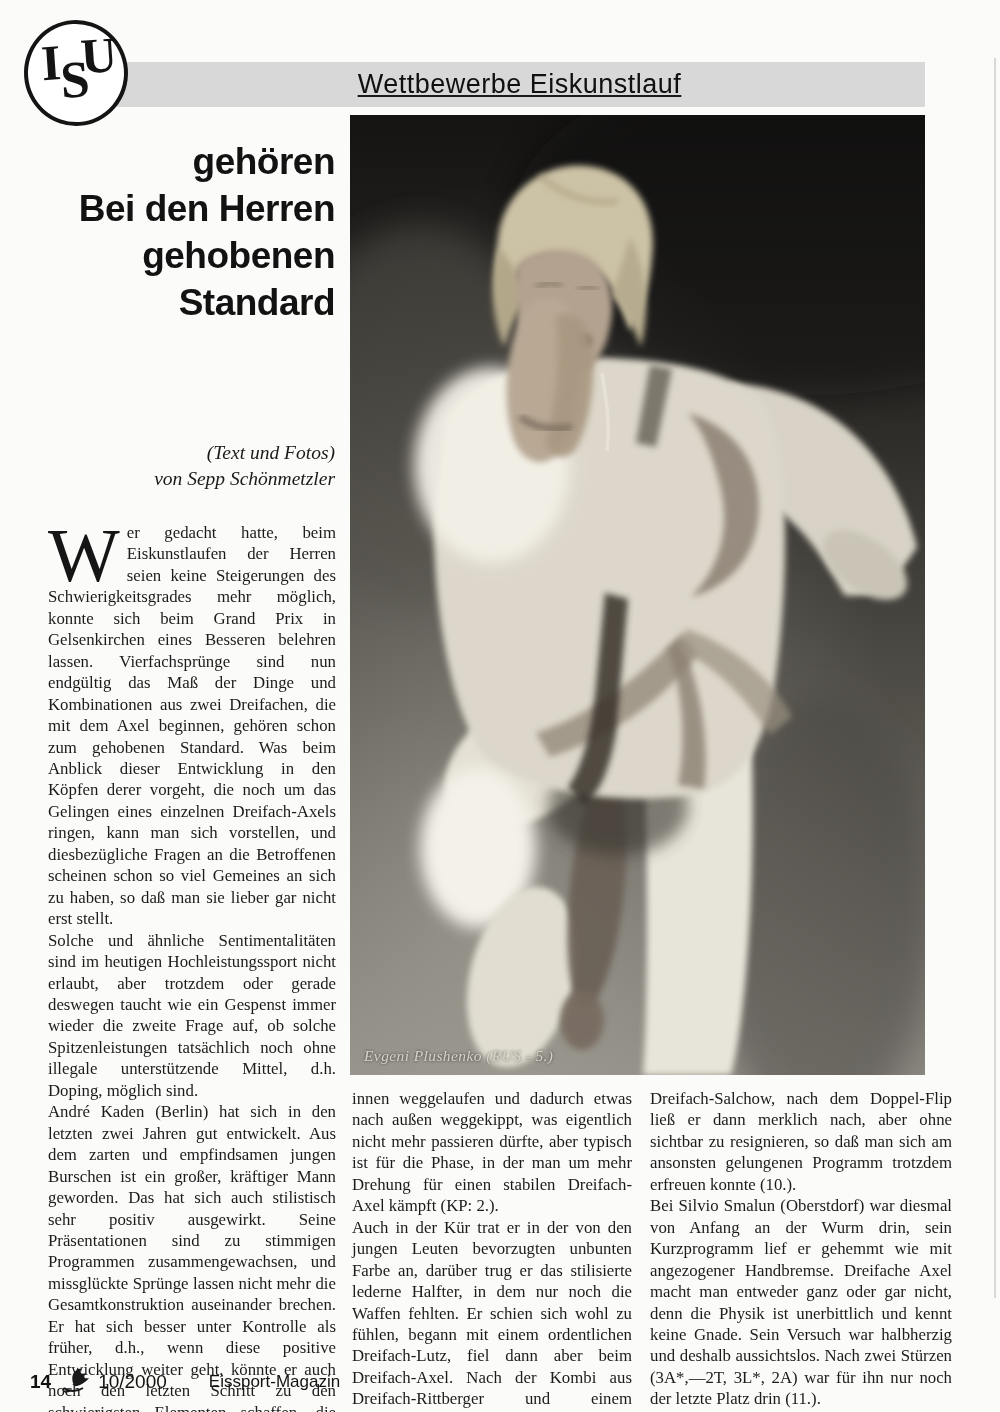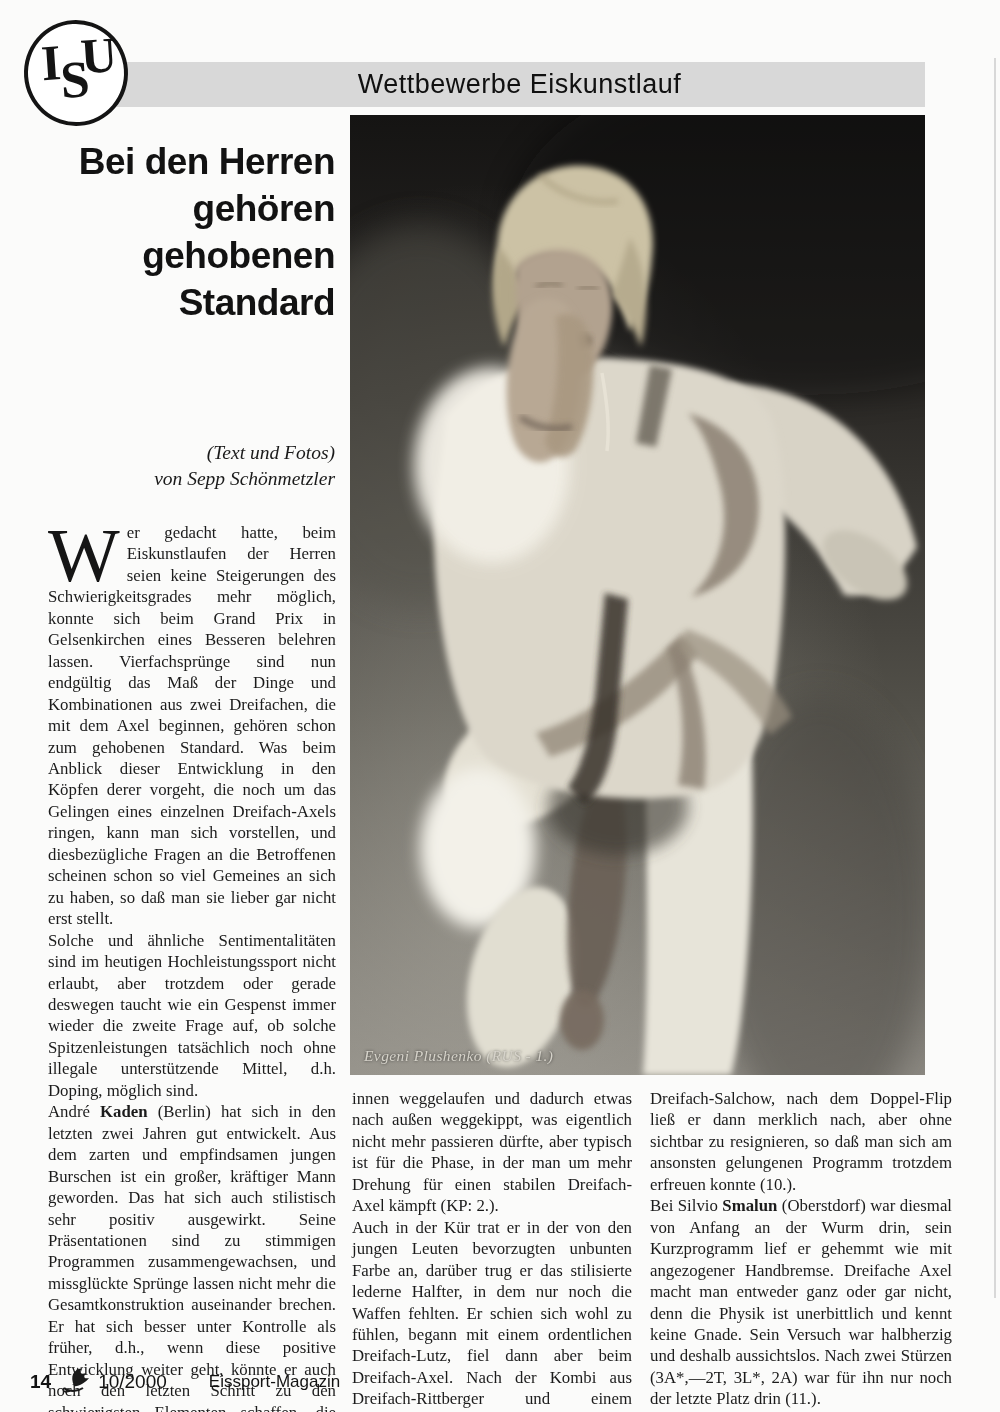--- a/index.html
+++ b/index.html
@@ -8,39 +8,39 @@
 
   
   .isu-logo{position:absolute;left:24px;top:20px;width:96px;height:98px;border:4px solid #141414;
             border-radius:50%;background:#fff;z-index:3;transform:rotate(-4deg);}
   .logo-letter{position:absolute;font-family:"Liberation Serif",serif;font-weight:700;color:#141414;}
   .logo-i{left:14px;top:8px;font-size:50px;}
   .logo-s{left:32px;top:26px;font-size:52px;}
   .logo-u{left:54px;top:4px;font-size:50px;}
 
   
-  .header-bar{position:absolute;left:114px;top:62px;width:811px;height:45px;background:#d8d8d8;z-index:1;}
+  .header-bar{position:absolute;left:114px;top:62px;width:811px;height:45px;background:#d8d8d8;z-index:1;text-decoration:underline;}
   .header-title{font-family:"Liberation Sans",sans-serif;font-size:27px;line-height:45px;
                 text-align:center;color:#101010;letter-spacing:0.5px;}
 
   
   .headline{position:absolute;left:36px;top:138px;width:299px;text-align:right;
             font-family:"Liberation Sans",sans-serif;font-weight:700;font-size:37px;line-height:47px;
             color:#121212;letter-spacing:-0.5px;}
   .byline{position:absolute;left:36px;top:440px;width:299px;text-align:right;
           font-style:italic;font-size:19.5px;line-height:26px;color:#1a1a1a;}
 
   
   .col{position:absolute;text-align:justify;font-size:16.8px;line-height:21.45px;color:#1b1b1b;}
   .col p{margin:0;}
   .col-left{left:48px;top:522px;width:288px;}
   .col-mid{left:352px;top:1088px;width:280px;}
   .col-right{left:650px;top:1088px;width:302px;}
   .dropcap{float:left;font-size:76px;line-height:60px;margin:3px 7px 0 0;color:#151515;}
-  .bold{font-weight:700;}
+  .bold{font-weight:400;}
 
   
   .photo{position:absolute;left:350px;top:115px;width:575px;height:960px;background:#222;z-index:2;}
   .photo svg{display:block;}
   .photo-caption{position:absolute;left:14px;bottom:10px;font-style:italic;font-size:15.5px;
                  color:#d6d3ca;letter-spacing:0.4px;text-shadow:0 0 3px rgba(0,0,0,0.65);}
 
   
   .footer{position:absolute;left:30px;top:1366px;display:flex;align-items:center;
           font-family:"Liberation Sans",sans-serif;color:#121212;}
@@ -60,22 +60,22 @@
     <span class="logo-letter logo-i">I</span>
     <span class="logo-letter logo-s">S</span>
     <span class="logo-letter logo-u">U</span>
   </div>
 
   <div class="header-bar">
     <div class="header-title">Wettbewerbe Eiskunstlauf</div>
   </div>
 
   <div class="headline">
+    <div>gehören</div>
     <div>Bei den Herren</div>
-    <div>gehören</div>
     <div>gehobenen</div>
     <div>Standard</div>
   </div>
 
   <div class="byline">
     <div>(Text und Fotos)</div>
     <div>von Sepp Schönmetzler</div>
   </div>
 
   <div class="col col-left">
@@ -142,21 +142,21 @@
       <path d="M166,152 C176,136 212,128 236,141 C260,153 268,186 258,221 C250,249 231,268 211,265 C186,261 163,232 166,152 Z" fill="#b2a28f" filter="url(#b3)"></path>
       <path d="M186,172 q13,-7 26,-2" stroke="#746653" stroke-width="3.5" fill="none" opacity="0.85" filter="url(#b3)"></path>
       <path d="M228,174 q11,-5 20,0" stroke="#746653" stroke-width="3.5" fill="none" opacity="0.85" filter="url(#b3)"></path>
       <ellipse cx="229" cy="226" rx="12" ry="7" fill="#5c4e41" opacity="0.9" filter="url(#b3)"></ellipse>
 
       <path d="M176,192 C196,176 216,182 226,207 C236,237 233,292 216,327 C203,352 181,354 167,332 C151,302 153,232 176,192 Z" fill="#b8a894" filter="url(#b3)"></path>
       <path d="M206,202 C221,194 236,202 241,227 C247,260 241,307 226,334 C216,347 201,344 195,327 C206,292 211,242 206,202 Z" fill="#a99881" opacity="0.9" filter="url(#b3)"></path>
       <path d="M170,302 q22,16 52,10" stroke="#6d6055" stroke-width="6" fill="none" opacity="0.8" filter="url(#b3)"></path>
       <path d="M252,258 C257,288 260,312 257,336" stroke="#e9e4d7" stroke-width="3.5" fill="none" opacity="0.85"></path>
     </svg>
-    <div class="photo-caption">Evgeni Plushenko (RUS - 1.)</div>
+    <div class="photo-caption">Evgeni Plushenko (RUS - 5.)</div>
   </div>
 
   <div class="col col-mid">
     <p>innen weggelaufen und dadurch etwas nach außen weggekippt, was eigentlich nicht mehr passieren dürfte, aber typisch ist für die Phase, in der man um mehr Drehung für einen stabilen Dreifach-Axel kämpft (KP: 2.).</p>
     <p>Auch in der Kür trat er in der von den jungen Leuten bevorzugten unbunten Farbe an, darüber trug er das stilisierte lederne Halfter, in dem nur noch die Waffen fehlten. Er schien sich wohl zu fühlen, begann mit einem ordentlichen Dreifach-Lutz, fiel dann aber beim Dreifach-Axel. Nach der Kombi aus Dreifach-Rittberger und einem verstolperten Dreifach-Toeloop kam noch ein mit der Hand gestützter</p>
   </div>
 
   <div class="col col-right">
     <p>Dreifach-Salchow, nach dem Doppel-Flip ließ er dann merklich nach, aber ohne sichtbar zu resignieren, so daß man sich am ansonsten gelungenen Programm trotzdem erfreuen konnte (10.).</p>
     <p><span>Bei Silvio </span><span class="bold">Smalun</span><span> (Oberstdorf) war diesmal von Anfang an der Wurm drin, sein Kurzprogramm lief er gehemmt wie mit angezogener Handbremse. Dreifache Axel macht man entweder ganz oder gar nicht, denn die Physik ist unerbittlich und kennt keine Gnade. Sein Versuch war halbherzig und deshalb aussichtslos. Nach zwei Stürzen (3A*,—2T, 3L*, 2A) war für ihn nur noch der letzte Platz drin (11.).</span></p>

